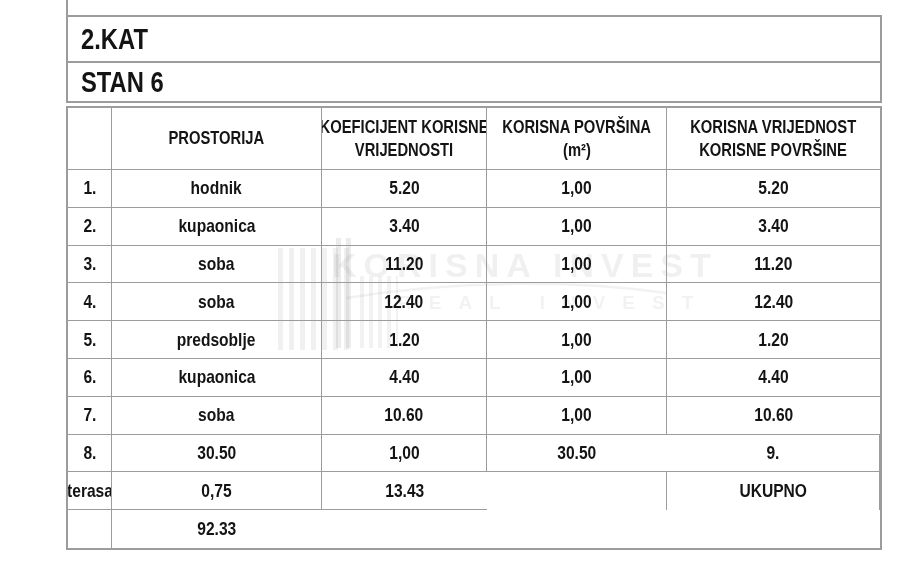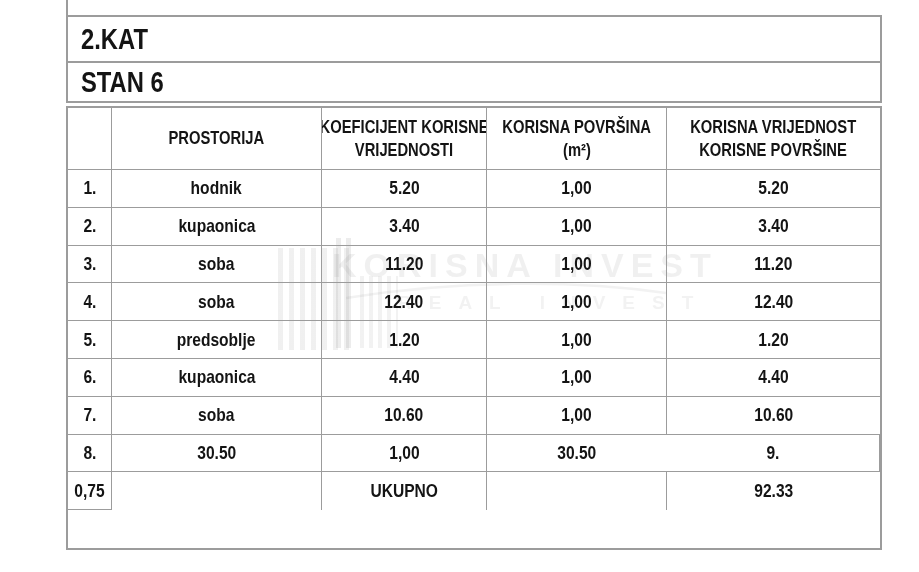--- a/index.html
+++ b/index.html
@@ -214,21 +214,27 @@
         <span class="t">1,00</span>
       </div>
     <div class="c lc">
         <span class="t">30.50</span>
       </div>
 
     <div class="c">
         <span class="t">9.</span>
       </div>
     <div class="c">
+        <span class="t">terasa</span>
+      </div>
+    <div class="c">
         <span class="t">0,75</span>
+      </div>
+    <div class="c lc">
+        <span class="t">13.43</span>
       </div>
 
     <div class="c lr">
         <span class="t"></span>
       </div>
     <div class="c lr">
         <span class="t">UKUPNO</span>
       </div>
     <div class="c lr">
         <span class="t"></span>

